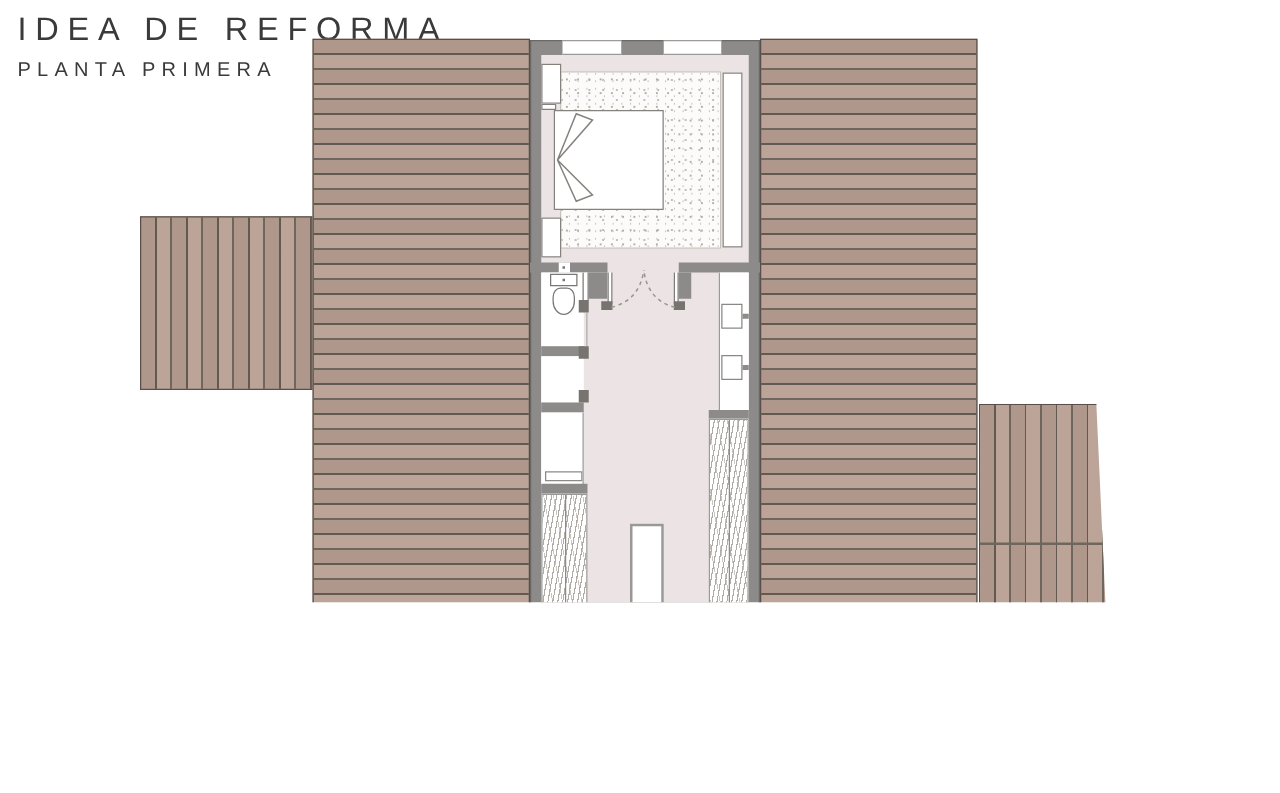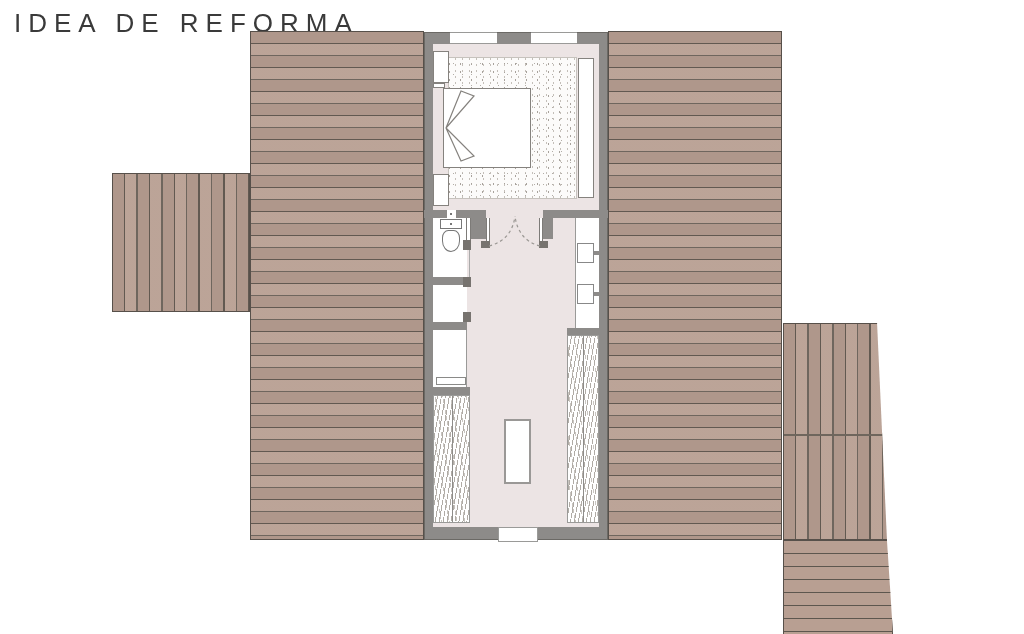--- a/index.html
+++ b/index.html
@@ -1,16 +1,16 @@
 <!DOCTYPE html>
 <html><head>
 <meta charset="utf-8">
 <style>
   html,body{margin:0;padding:0;background:#ffffff;}
-  #canvas{position:relative;width:1024px;height:634px;background:#ffffff;overflow:hidden;
+  #canvas{position:relative;width:1024px;height:482px;background:#ffffff;overflow:hidden;
           font-family:"Liberation Sans", sans-serif;}
   .abs{position:absolute;box-sizing:border-box;}
 
   
   #title-block{left:14px;top:8px;color:#3e3e3e;}
   #title-main{font-size:26px;letter-spacing:7px;font-weight:400;color:#3a3a3a;}
   #title-sub{font-size:16px;letter-spacing:5px;margin-top:9px;color:#3a3a3a;}
 
   
   .h-planks{background-color:#b89f92;
@@ -58,20 +58,21 @@
   .seam{position:absolute;left:0;right:0;height:1.5px;background:#6f665d;}
   svg{display:block;}
 </style>
 </head>
 <body>
 
 <div id="canvas">
 
   <div class="abs" id="title-block">
     <div id="title-main">IDEA DE REFORMA</div>
+    <div id="title-sub">PLANTA PRIMERA</div>
   </div>
 
   <div class="abs h-planks" style="left:250px;top:31px;width:174px;height:509px;"></div>
   <div class="abs h-planks" style="left:608px;top:31px;width:174px;height:509px;"></div>
 
   <div class="abs v-planks" style="left:112px;top:173px;width:138px;height:139px;"></div>
 
   <div class="abs v-planks" style="left:783px;top:323px;width:110px;height:217px;
        clip-path:polygon(0 0, 85.5% 0, 94.5% 100%, 0 100%);">
     <div class="seam" style="top:110px;"></div>

